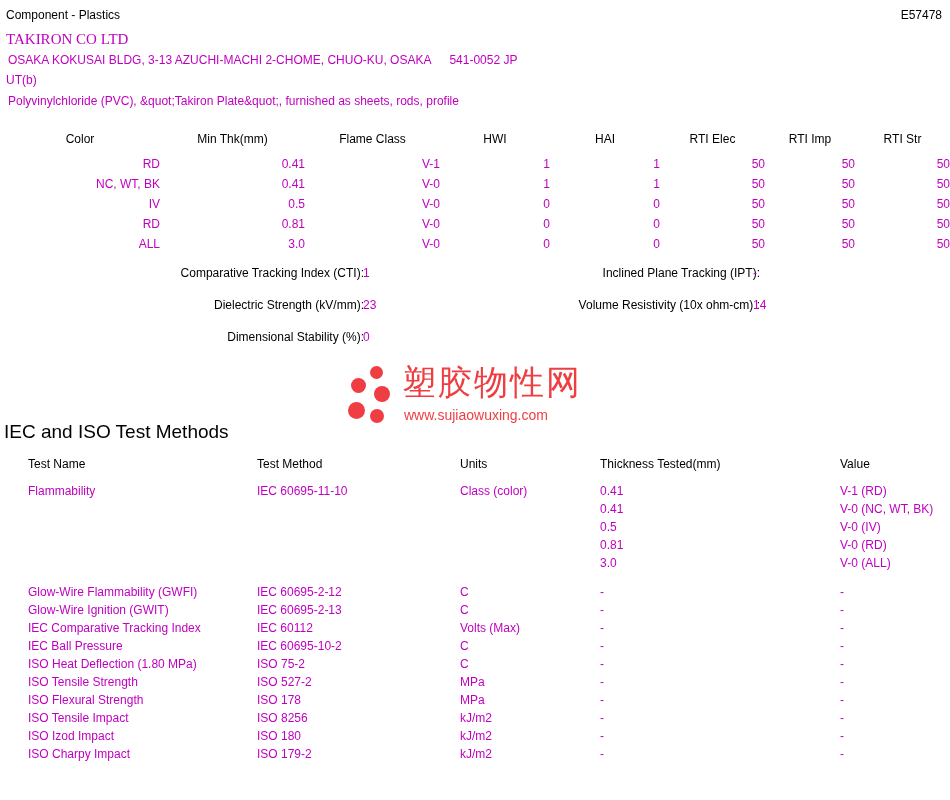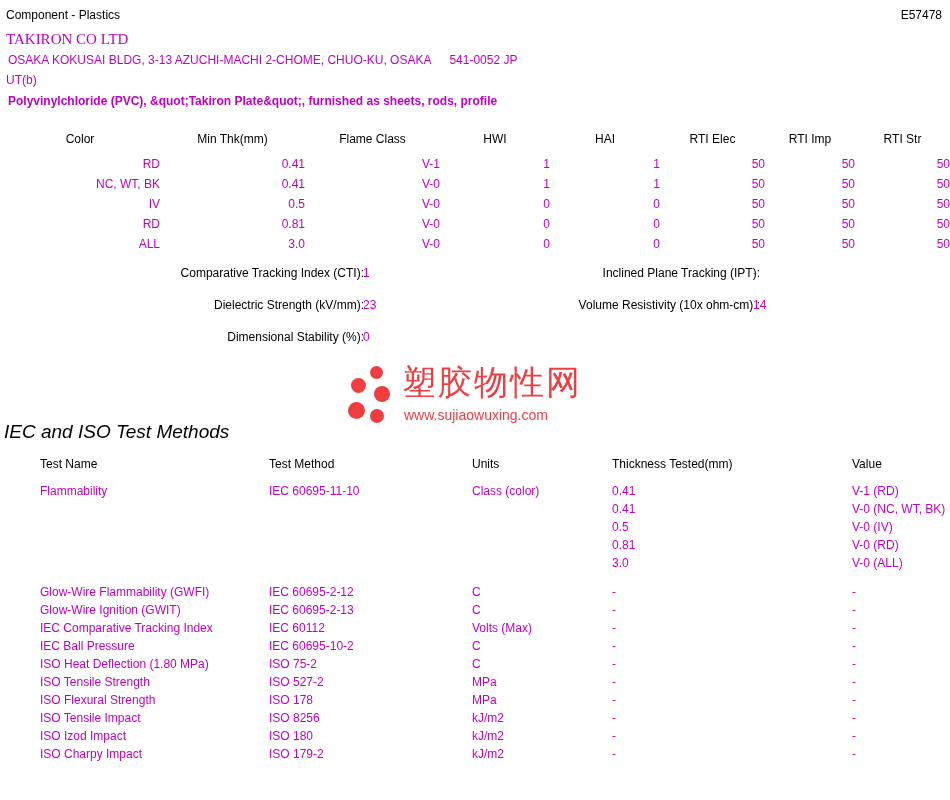--- a/index.html
+++ b/index.html
@@ -67,21 +67,20 @@
     top: 73px;
     font-size: 12px;
     color: #c000c0;
   }
   .material-desc {
     position: absolute;
     left: 8px;
     top: 94px;
     font-size: 12px;
     color: #c000c0;
-    font-weight: bold;
   }
   
   .prop-table {
     position: absolute;
     left: 0;
     top: 132px;
     width: 950px;
   }
   .prop-table table {
     border-collapse: collapse;
@@ -190,25 +189,24 @@
     font-size: 14px;
     color: #ef3e42;
   }
   
   .sec-title {
     position: absolute;
     left: 4px;
     top: 421px;
     font-size: 19px;
     color: #000;
-    font-style: italic;
   }
   .iec-table {
     position: absolute;
-    left: 12px;
+    left: 0;
     top: 457px;
     width: 770px;
   }
   .iec-table table {
     border-collapse: collapse;
     table-layout: fixed;
     width: 950px;
   }
   .iec-table col.i0 { width: 252px; }
   .iec-table col.i1 { width: 203px; }

